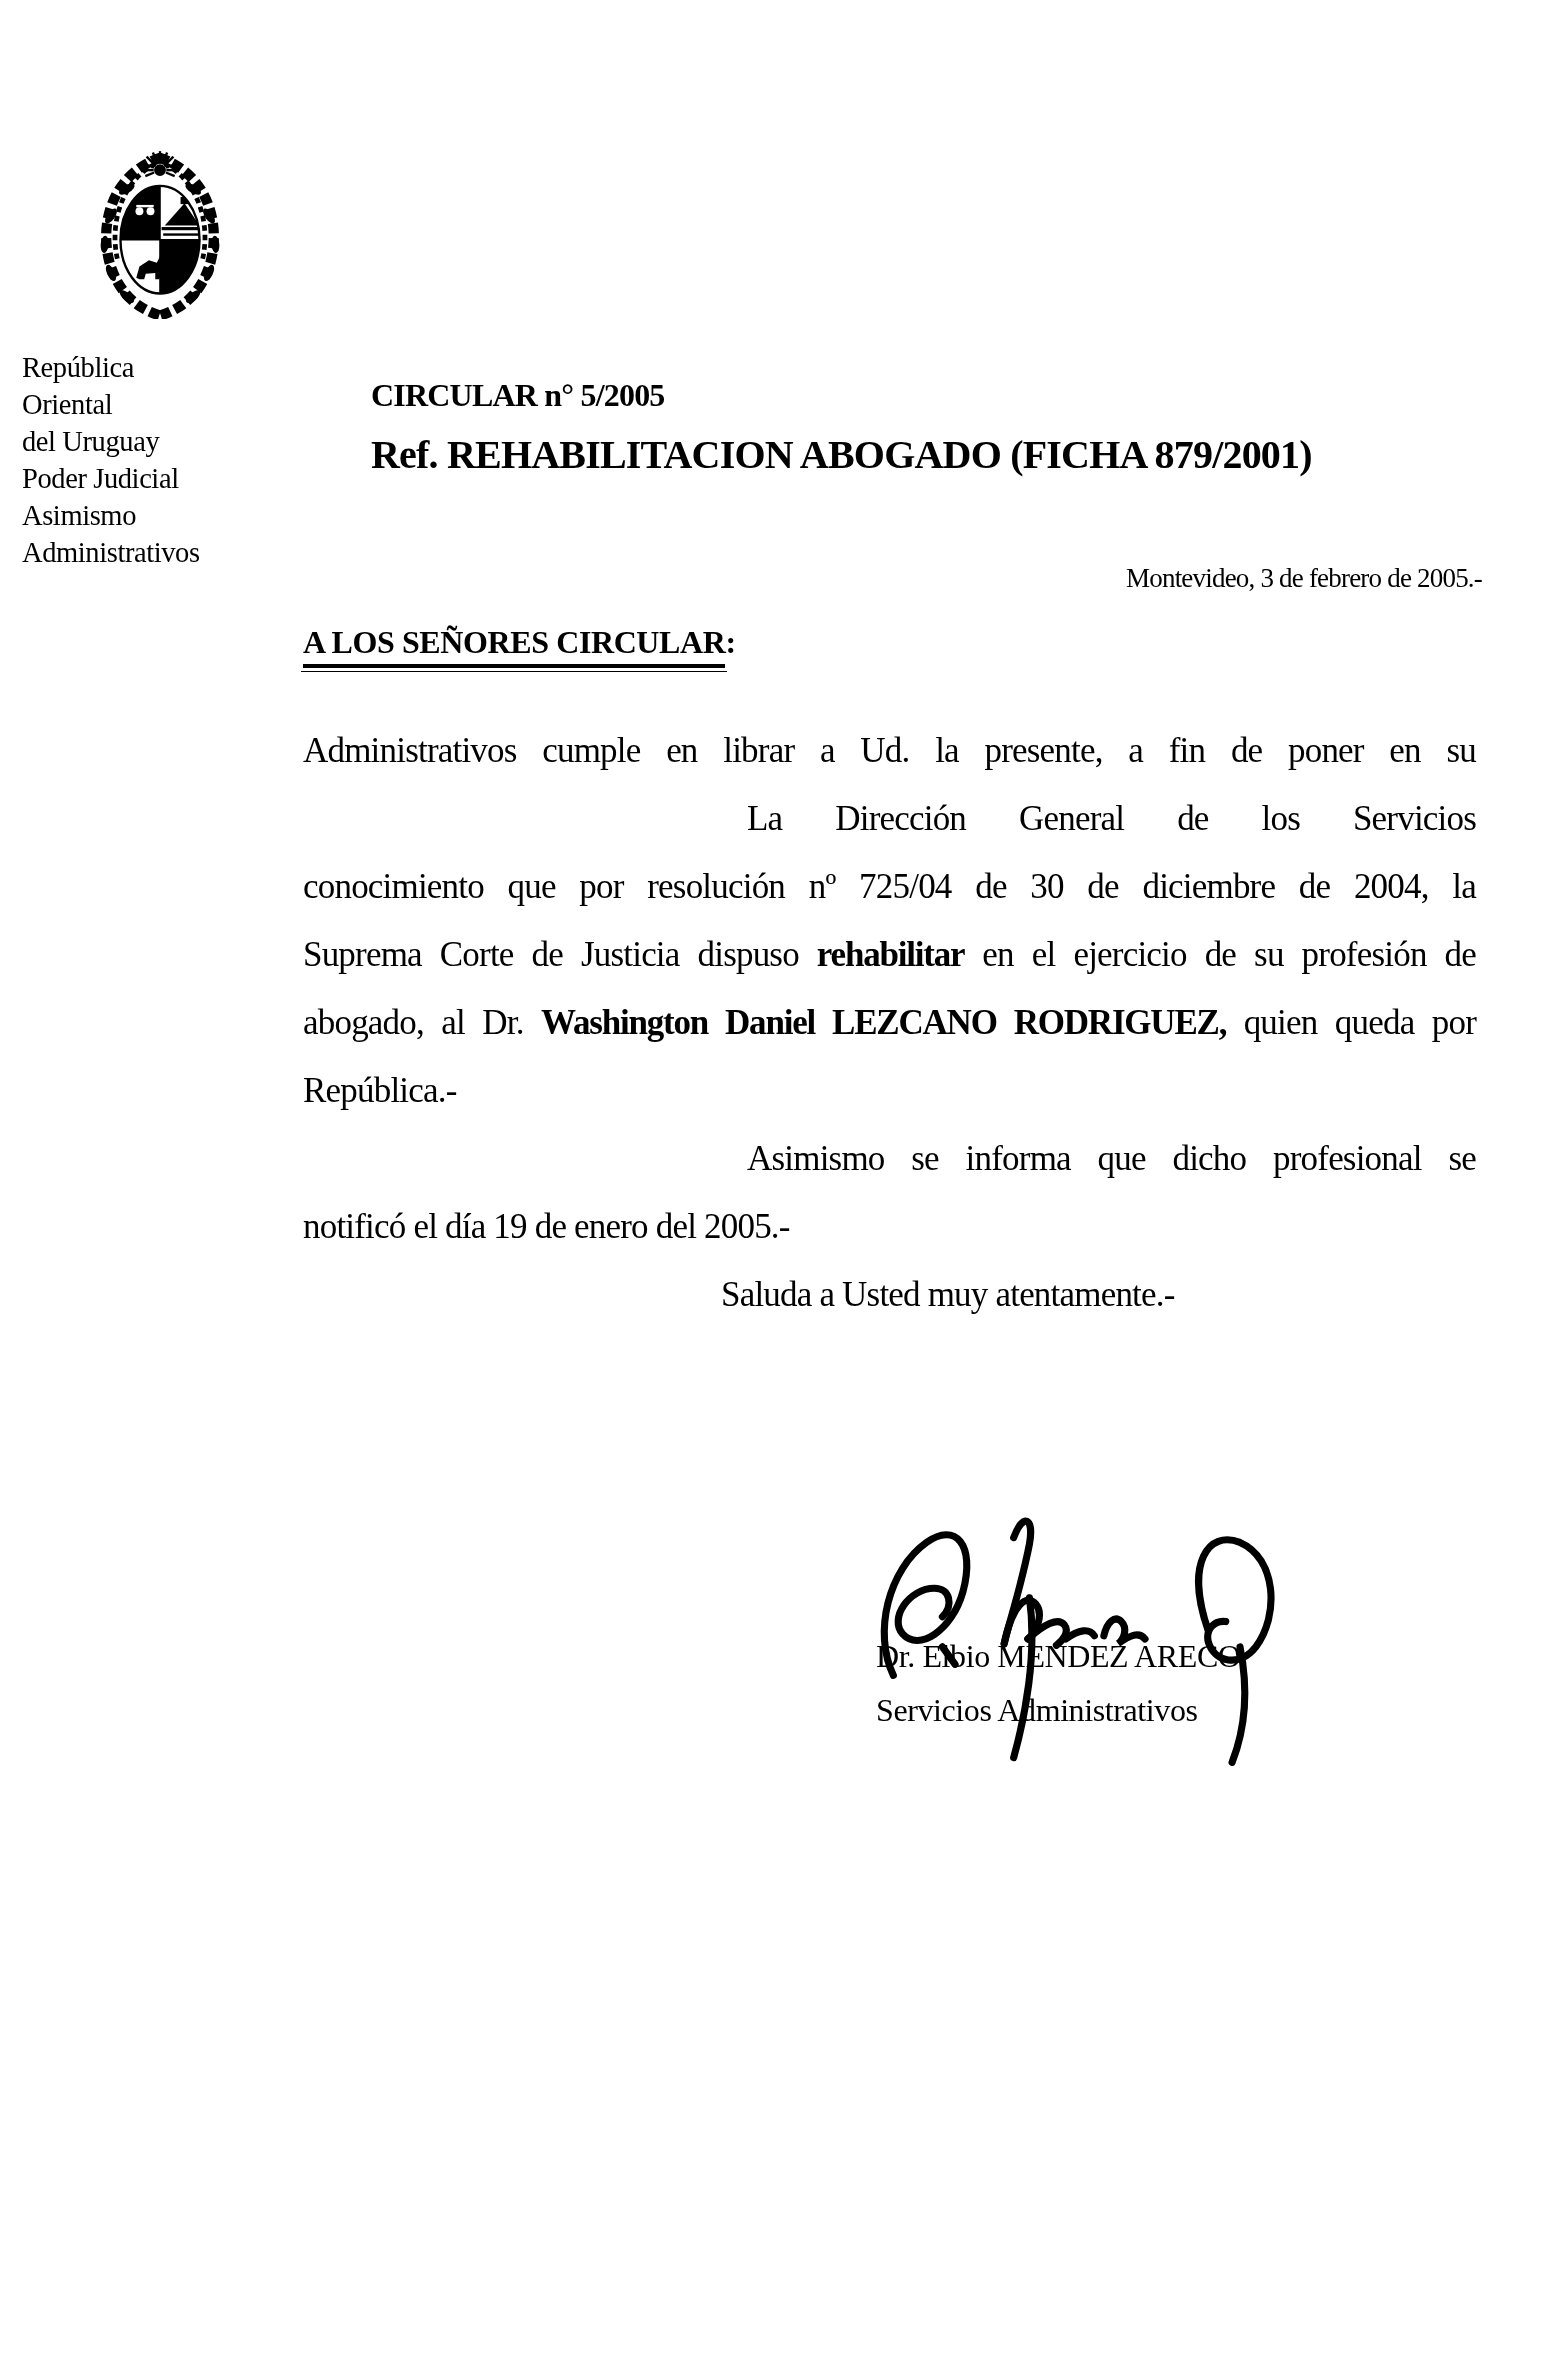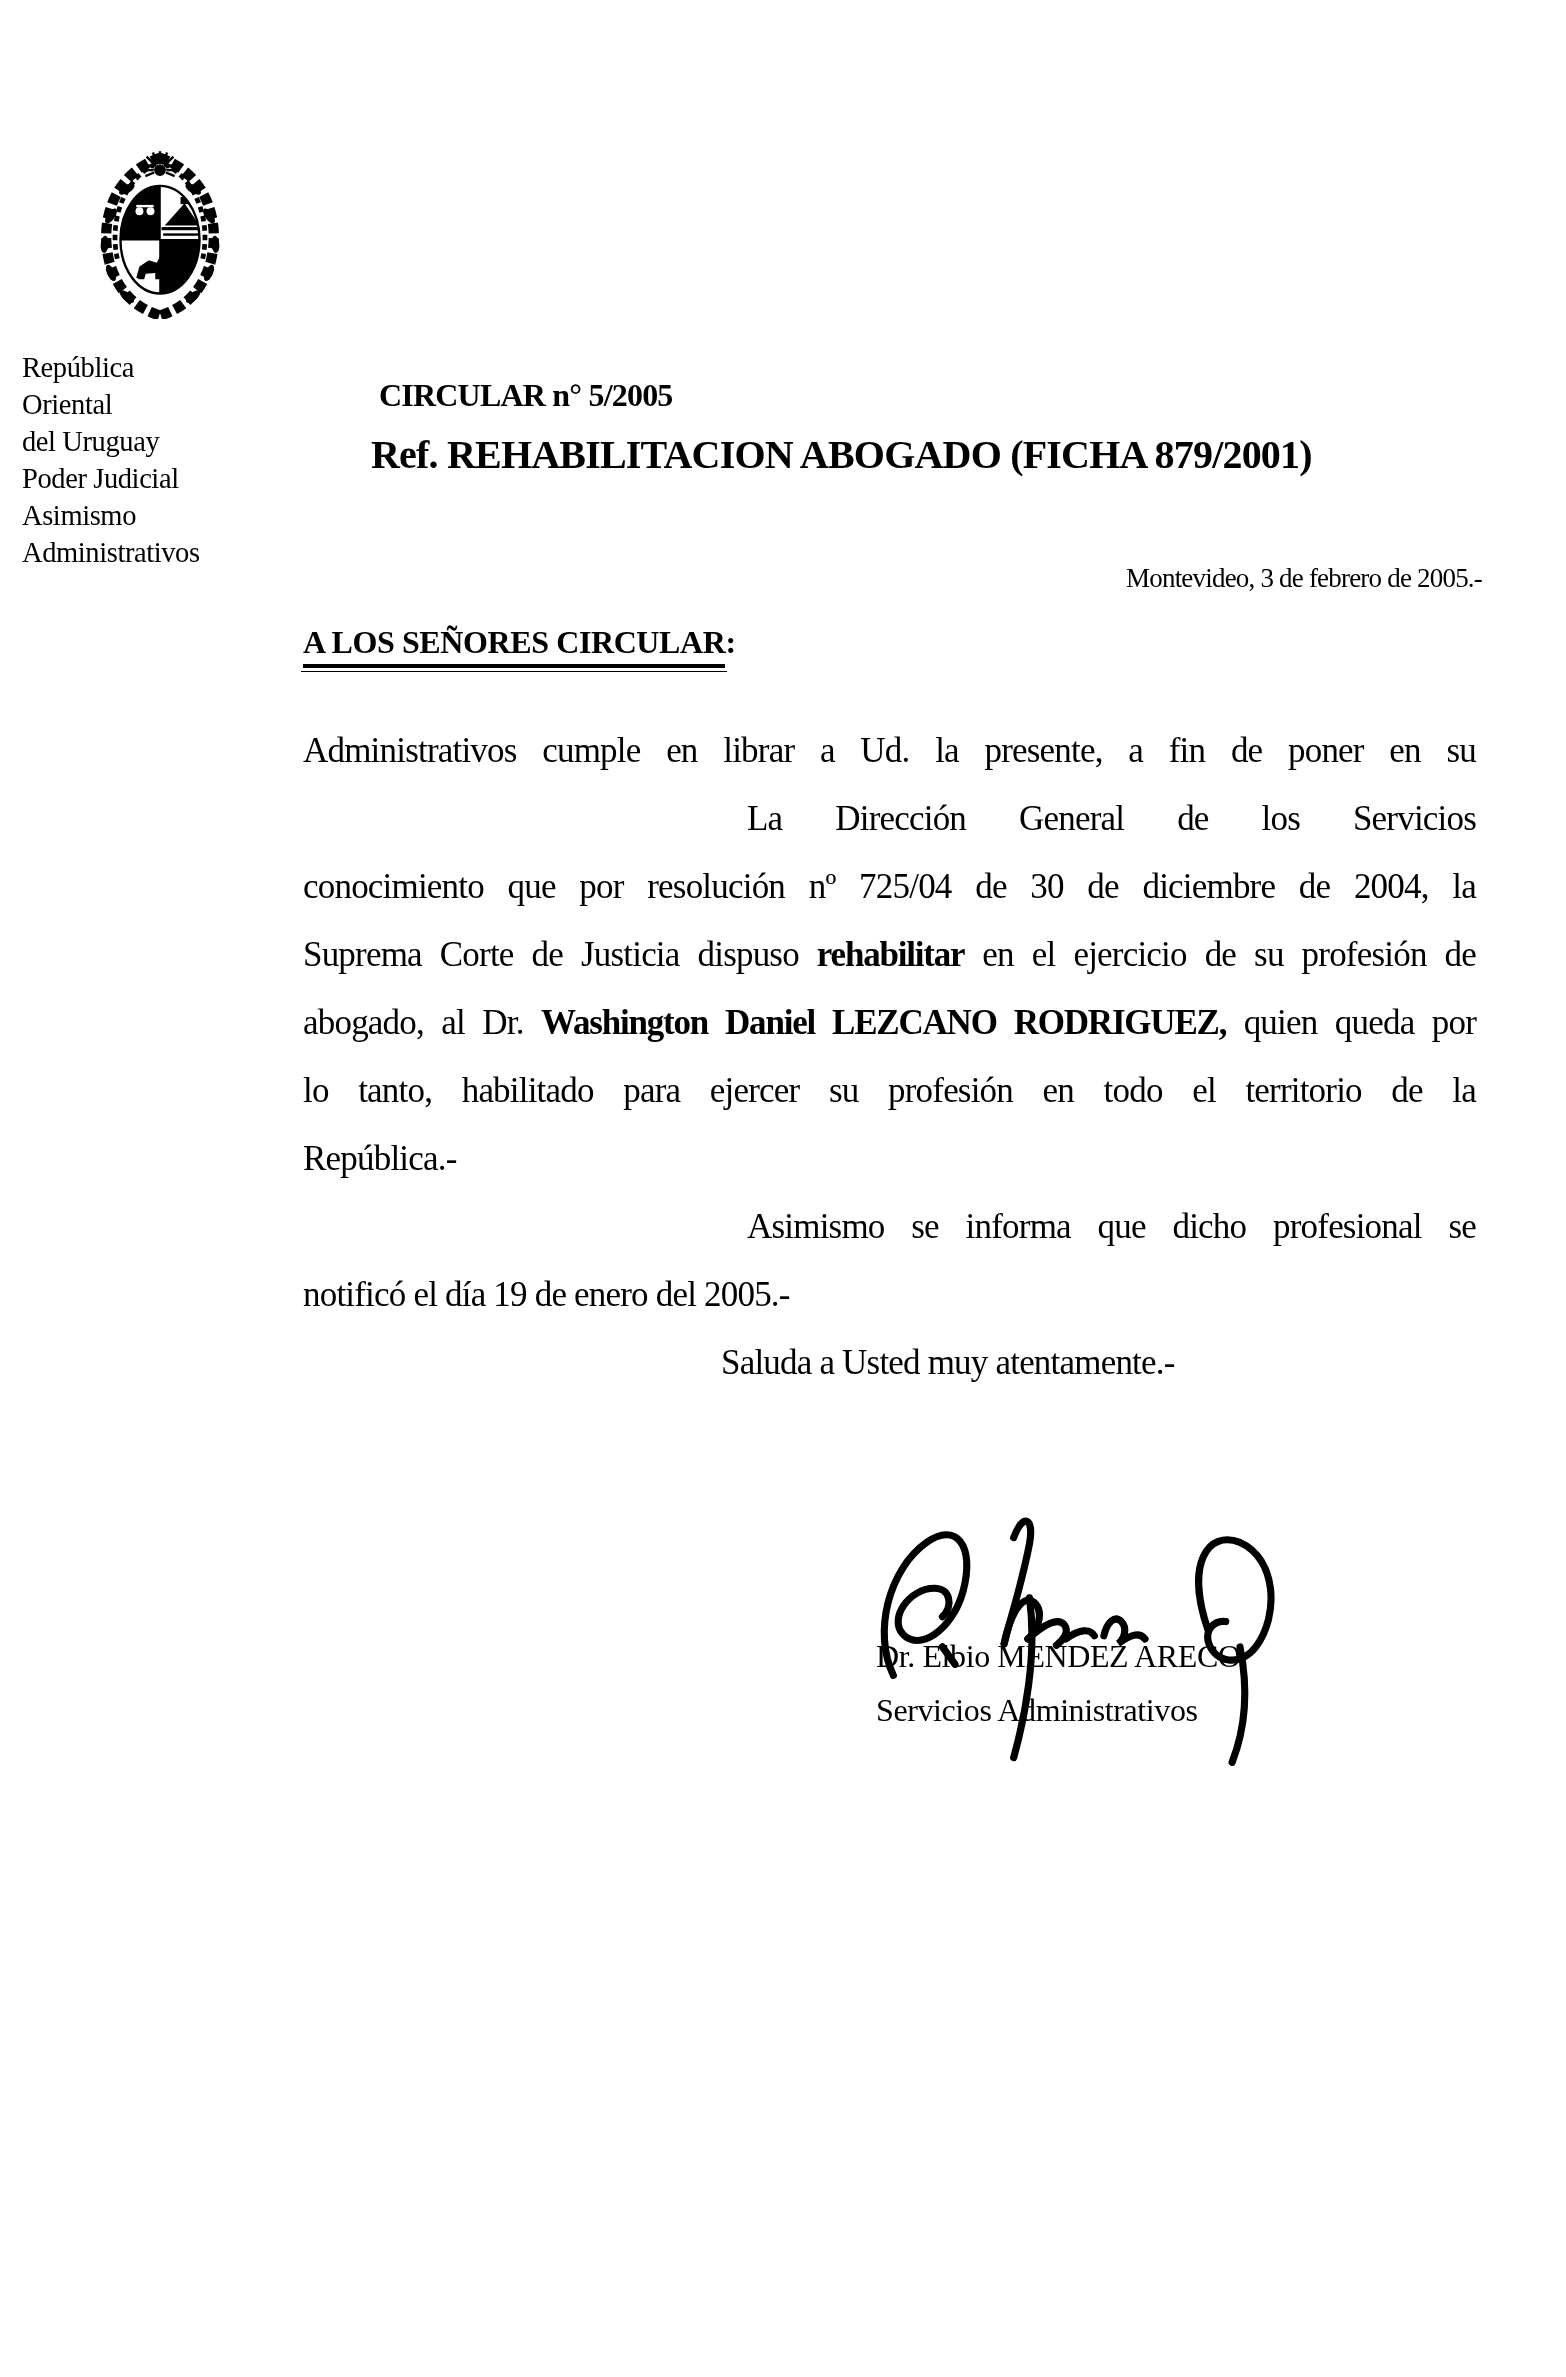--- a/index.html
+++ b/index.html
@@ -14,21 +14,21 @@
   .abs{position:absolute;}
   
   .arms{left:92px;top:143px;}
   .letterhead-text{
     left:22px;top:349px;width:269px;
     text-align:left;font-size:28.5px;line-height:37px;
     letter-spacing:-0.4px;
   }
   
   .heading-circular{
-    left:371px;top:378px;font-size:32px;font-weight:bold;letter-spacing:-0.8px;line-height:35px;margin-left:8px;
+    left:371px;top:378px;font-size:32px;font-weight:bold;letter-spacing:-0.8px;line-height:35px;
   }
   .heading-ref{
     left:371px;top:437px;font-size:40px;font-weight:bold;letter-spacing:-0.8px;line-height:35px;
   }
   
   .dateline{
     left:713px;top:558px;width:769px;text-align:right;
     font-size:27px;letter-spacing:-0.8px;line-height:40px;
   }
   
@@ -137,21 +137,20 @@
 <div class="abs dateline">Montevideo, 3 de febrero de 2005.-</div>
 
 <div class="abs salutation"><span class="sal-underline">A LOS SEÑORES CIRCULAR</span><span>:</span></div>
 
 <div class="abs body-block">
   <div class="bline j"><span>Administrativos cumple en librar a Ud. la presente, a fin de poner en su</span></div>
   <div class="bline j ind"><span>La Dirección General de los Servicios</span></div>
   <div class="bline j"><span>conocimiento que por resolución nº 725/04 de 30 de diciembre de 2004, la</span></div>
   <div class="bline j"><span>Suprema Corte de Justicia dispuso </span><b>rehabilitar</b><span> en el ejercicio de su profesión de</span></div>
   <div class="bline j"><span>abogado, al Dr. </span><b>Washington Daniel LEZCANO RODRIGUEZ,</b><span> quien queda por</span></div>
-  <div class="bline j"><span>lo tanto, habilitado para ejercer su profesión en todo el territorio de la</span></div>
   <div class="bline"><span>República.-</span></div>
   <div class="bline j ind"><span>Asimismo se informa que dicho profesional se</span></div>
   <div class="bline"><span>notificó el día 19 de enero del 2005.-</span></div>
   <div class="bline ind2"><span>Saluda a Usted muy atentamente.-</span></div>
 </div>
 
 <svg class="abs sig" width="452" height="296" viewBox="0 0 570 374" aria-hidden="true">
   <g fill="none" stroke="#000" stroke-width="9" stroke-linecap="round">
 
     <path d="M34,238 C8,184 28,104 76,70 C112,44 138,72 122,132 C108,182 66,208 46,186 C28,166 54,128 86,128 C106,128 110,150 96,164"></path>

